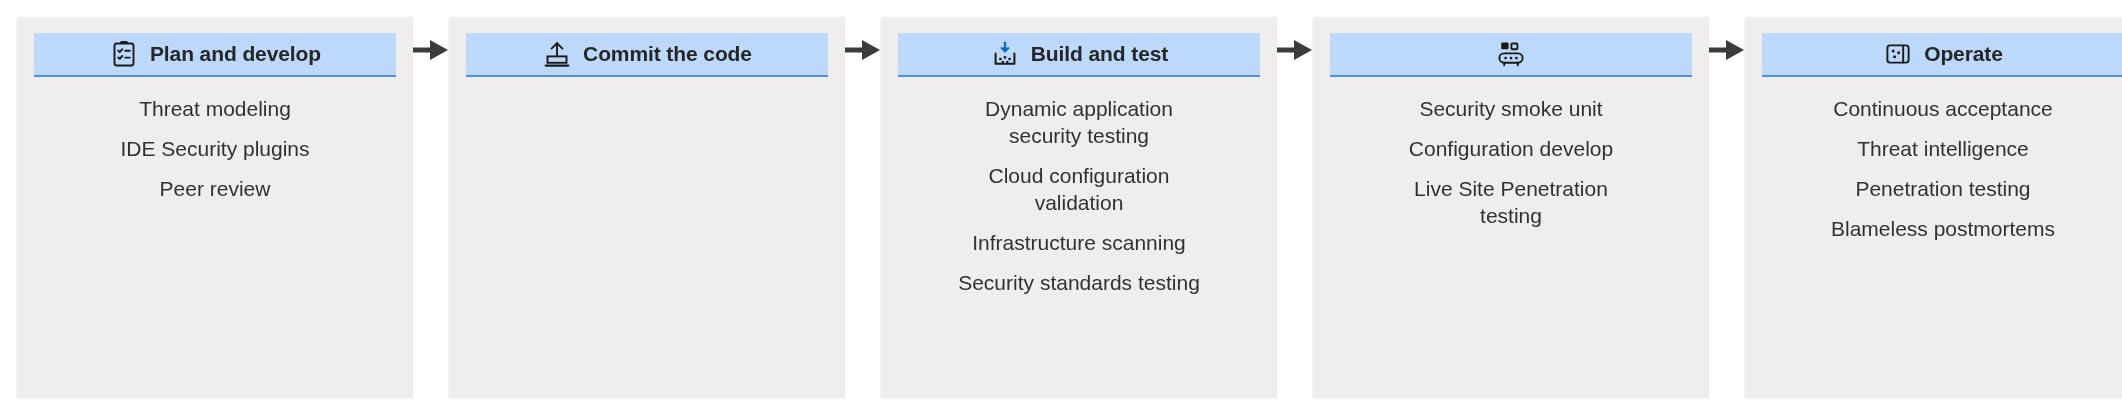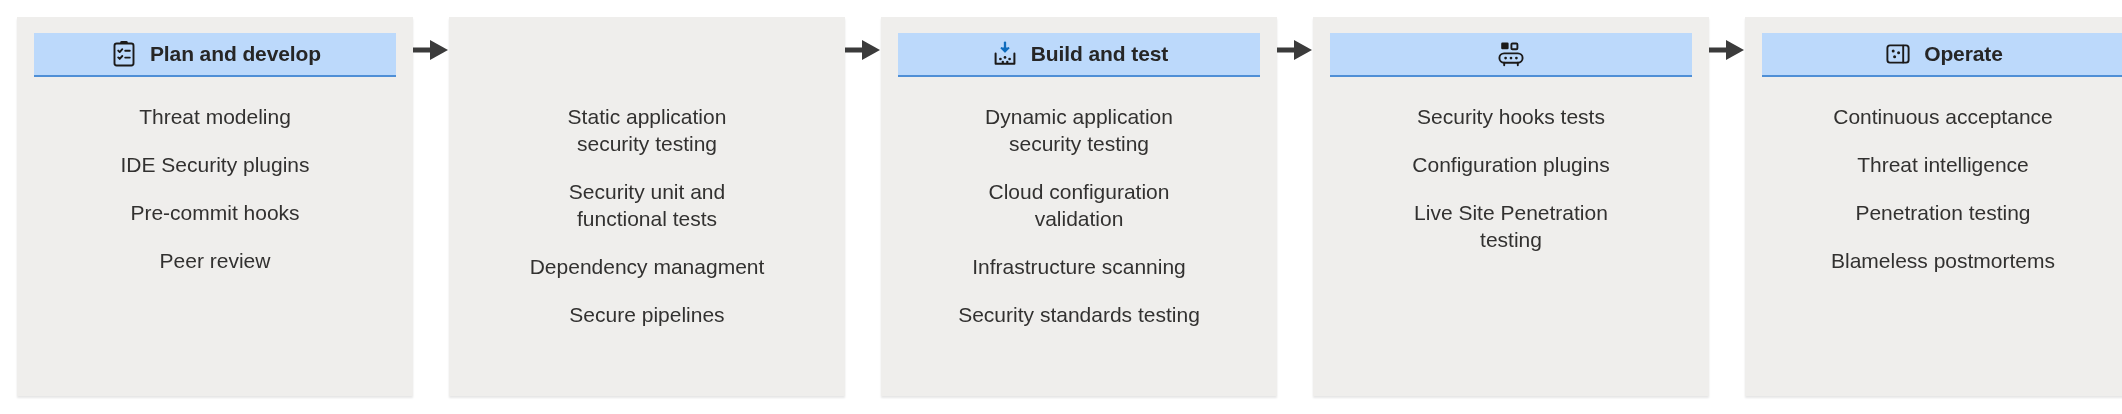--- a/index.html
+++ b/index.html
@@ -78,21 +78,21 @@
     display: flex;
     flex-direction: column;
     align-items: center;
   }
 
   .stage-item {
     font-size: 21px;
     color: #323130;
     line-height: 1.29;
     text-align: center;
-    margin: 12px 0 9px 0;
+    margin: 4px 0 9px 0;
     max-width: 350px;
   }
 
   .arrow {
     flex: 0 0 36px;
     width: 36px;
     height: 379px;
     position: relative;
   }
 
@@ -121,38 +121,42 @@
           <path d="M14.2 10.8h4.6" stroke-linecap="round"></path>
           <path d="M7.2 17.4l1.5 1.5 2.6-2.9" stroke-linecap="round" stroke-linejoin="round"></path>
           <path d="M14.2 17.6h4.6" stroke-linecap="round"></path>
         </svg>
       </span>
       <span class="stage-title">Plan and develop</span>
     </div>
     <div class="stage-items">
       <div class="stage-item">Threat modeling</div>
       <div class="stage-item">IDE Security plugins</div>
-      <div class="stage-item">Pre-commit hooks</div>
       <div class="stage-item">Peer review</div>
     </div>
   </div>
 
   <div class="arrow">
     <svg width="36" height="22" viewBox="0 0 36 22">
       <rect x="0" y="8.5" width="22" height="5" fill="#3b3b3b"></rect>
       <polygon points="17,1 35,11 17,21" fill="#3b3b3b"></polygon>
     </svg>
   </div>
 
   <div class="stage">
-    <div class="stage-items">
-      <div class="stage-item" style="max-width:210px">Static application security testing</div>
-      <div class="stage-item" style="max-width:210px">Security unit and functional tests</div>
-      <div class="stage-item">Dependency managment</div>
-      <div class="stage-item">Secure pipelines</div>
+    <div class="stage-header">
+      <span class="hdr-icon">
+        <svg width="28" height="28" viewBox="0 0 28 28" fill="none" stroke="#1b1a19" stroke-width="1.9">
+          <path d="M14 3.2v12.4" stroke-linecap="round"></path>
+          <path d="M8.6 8.6L14 3.1l5.4 5.5" stroke-linecap="round" stroke-linejoin="round"></path>
+          <rect x="4.5" y="16.4" width="19" height="6.4"></rect>
+          <path d="M2.6 25.6h22.8" stroke-linecap="round" stroke-width="2.1"></path>
+        </svg>
+      </span>
+      <span class="stage-title">Commit the code</span>
     </div>
   </div>
 
   <div class="arrow">
     <svg width="36" height="22" viewBox="0 0 36 22">
       <rect x="0" y="8.5" width="22" height="5" fill="#3b3b3b"></rect>
       <polygon points="17,1 35,11 17,21" fill="#3b3b3b"></polygon>
     </svg>
   </div>
 
@@ -195,22 +199,22 @@
           <rect x="15.4" y="3.5" width="6" height="5.8" rx="1.1"></rect>
           <rect x="3.4" y="13.4" width="23.2" height="9.4" rx="4.7"></rect>
           <circle cx="9.6" cy="18.1" r="1.35" fill="#1b1a19" stroke="none"></circle>
           <circle cx="15" cy="18.1" r="1.35" fill="#1b1a19" stroke="none"></circle>
           <circle cx="20.4" cy="18.1" r="1.35" fill="#1b1a19" stroke="none"></circle>
           <path d="M8.2 22.8v2.4M21.8 22.8v2.4" stroke-linecap="round"></path>
         </svg>
       </span>
     </div>
     <div class="stage-items">
-      <div class="stage-item">Security hooks tests</div>
-      <div class="stage-item">Configuration plugins</div>
+      <div class="stage-item">Security smoke unit</div>
+      <div class="stage-item">Configuration develop</div>
       <div class="stage-item" style="max-width:250px">Live Site Penetration testing</div>
     </div>
   </div>
 
   <div class="arrow">
     <svg width="36" height="22" viewBox="0 0 36 22">
       <rect x="0" y="8.5" width="22" height="5" fill="#3b3b3b"></rect>
       <polygon points="17,1 35,11 17,21" fill="#3b3b3b"></polygon>
     </svg>
   </div>

